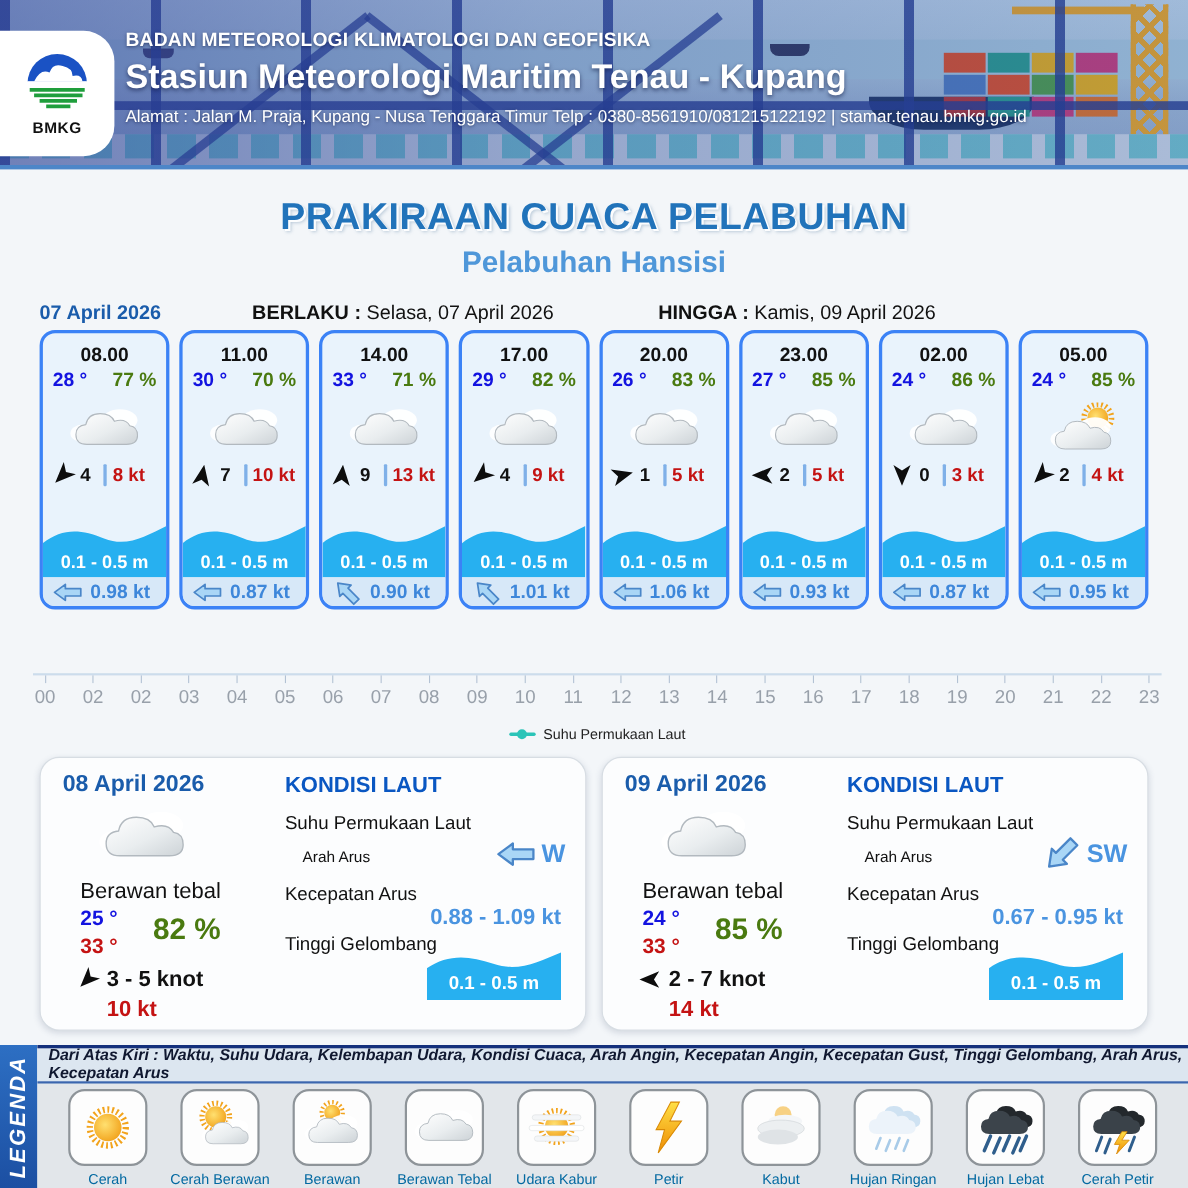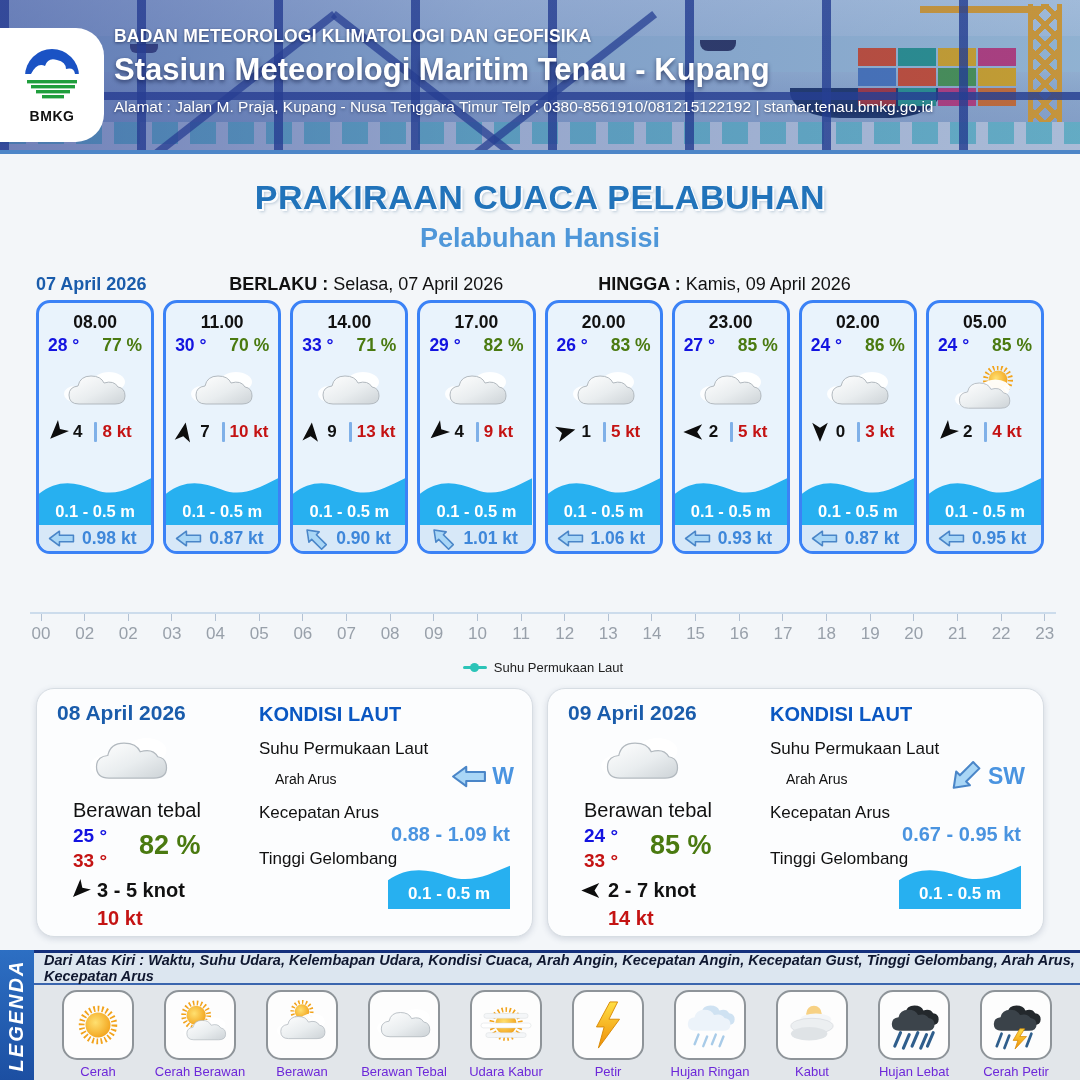--- a/index.html
+++ b/index.html
@@ -115,21 +115,21 @@
   .legend-bar{position:absolute;left:0;bottom:0;width:1080px;height:130px;display:flex;}
   .lg-side{width:34px;background:linear-gradient(180deg,#2d6fc3,#1c4fa2);display:flex;align-items:center;justify-content:center;}
   .lg-side span{transform:rotate(-90deg);white-space:nowrap;color:#fff;font-weight:bold;font-style:italic;font-size:20px;letter-spacing:2px;}
   .lg-main{flex:1;display:flex;flex-direction:column;background:#e2e6ea;}
   .lg-note{height:30px;background:#dce6f0;border-top:3px solid #14307c;border-bottom:2px solid #3b66ae;
            display:flex;align-items:center;padding-left:10px;font-size:14.5px;font-style:italic;font-weight:bold;color:#101830;}
   .lg-icons{flex:1;display:flex;justify-content:space-evenly;align-items:flex-start;padding-top:5px;}
   .lg-item{width:76px;display:flex;flex-direction:column;align-items:center;}
   .lg-box{width:68px;height:66px;background:#fdfdfd;border:2px solid #8e9499;border-radius:15px;
           display:flex;align-items:center;justify-content:center;}
-  .lg-label{margin-top:4px;font-size:13px;color:#6d28d9;white-space:nowrap;}
+  .lg-label{margin-top:4px;font-size:13px;color:#0369a1;white-space:nowrap;}
   svg{display:block;}
 </style>
 </head>
 <body>
 
 <svg width="0" height="0" style="position:absolute" aria-hidden="true">
   <defs>
     <linearGradient id="gradCloud" x1="0" y1="0" x2="1" y2="1">
       <stop offset="0" stop-color="#ffffff"></stop>
         <stop offset=".55" stop-color="#e9edef"></stop>
@@ -777,47 +777,47 @@
           <svg width="54" height="50" viewBox="0 0 56 52">
             <polygon points="30,2 16,28 24,28 18,50 40,20 29,20 38,2" fill="url(#gradBolt)" stroke="#d98a06" stroke-width="1"></polygon>
           </svg>
         </div>
         <div class="lg-label">Petir</div>
       </div>
 
       <div class="lg-item">
         <div class="lg-box">
           <svg width="54" height="50" viewBox="0 0 56 52">
+            <circle cx="30" cy="14" r="8" fill="#f6c96e" opacity="0.85"></circle>
+            <ellipse cx="32" cy="20" rx="16" ry="6" fill="#f4f6f8"></ellipse>
+            <ellipse cx="28" cy="27" rx="22" ry="8" fill="#eceff1" stroke="#cfd4d8" stroke-width="0.6"></ellipse>
+            <ellipse cx="25" cy="35" rx="19" ry="7" fill="#dfe3e6"></ellipse>
+          </svg>
+        </div>
+        <div class="lg-label">Kabut</div>
+      </div>
+
+      <div class="lg-item">
+        <div class="lg-box">
+          <svg width="54" height="50" viewBox="0 0 56 52">
             <g style="color:#cfe2f2" transform="translate(9,0) scale(0.72)">
                 <use href="#sym-cloudshape" width="64" height="40"></use>
               </g>
             <g style="color:#ecf3fa" transform="translate(1,4) scale(0.78)">
                 <use href="#sym-cloudshape" width="64" height="40"></use>
               </g>
             <g stroke="#a8cbe8" stroke-width="2.5" stroke-linecap="round">
               <line x1="16" y1="36" x2="12" y2="46"></line>
                 <line x1="25" y1="38" x2="21" y2="48"></line>
               <line x1="34" y1="36" x2="30" y2="46"></line>
                 <line x1="42" y1="38" x2="38" y2="48"></line>
             </g>
           </svg>
         </div>
         <div class="lg-label">Hujan Ringan</div>
-      </div>
-
-      <div class="lg-item">
-        <div class="lg-box">
-          <svg width="54" height="50" viewBox="0 0 56 52">
-            <circle cx="30" cy="14" r="8" fill="#f6c96e" opacity="0.85"></circle>
-            <ellipse cx="32" cy="20" rx="16" ry="6" fill="#f4f6f8"></ellipse>
-            <ellipse cx="28" cy="27" rx="22" ry="8" fill="#eceff1" stroke="#cfd4d8" stroke-width="0.6"></ellipse>
-            <ellipse cx="25" cy="35" rx="19" ry="7" fill="#dfe3e6"></ellipse>
-          </svg>
-        </div>
-        <div class="lg-label">Kabut</div>
       </div>
 
 
       <div class="lg-item">
         <div class="lg-box">
           <svg width="54" height="50" viewBox="0 0 56 52">
             <g style="color:#23282c" transform="translate(9,0) scale(0.72)">
                 <use href="#sym-cloudshape" width="64" height="40"></use>
               </g>
             <g style="color:#3c444b" transform="translate(1,4) scale(0.78)">

